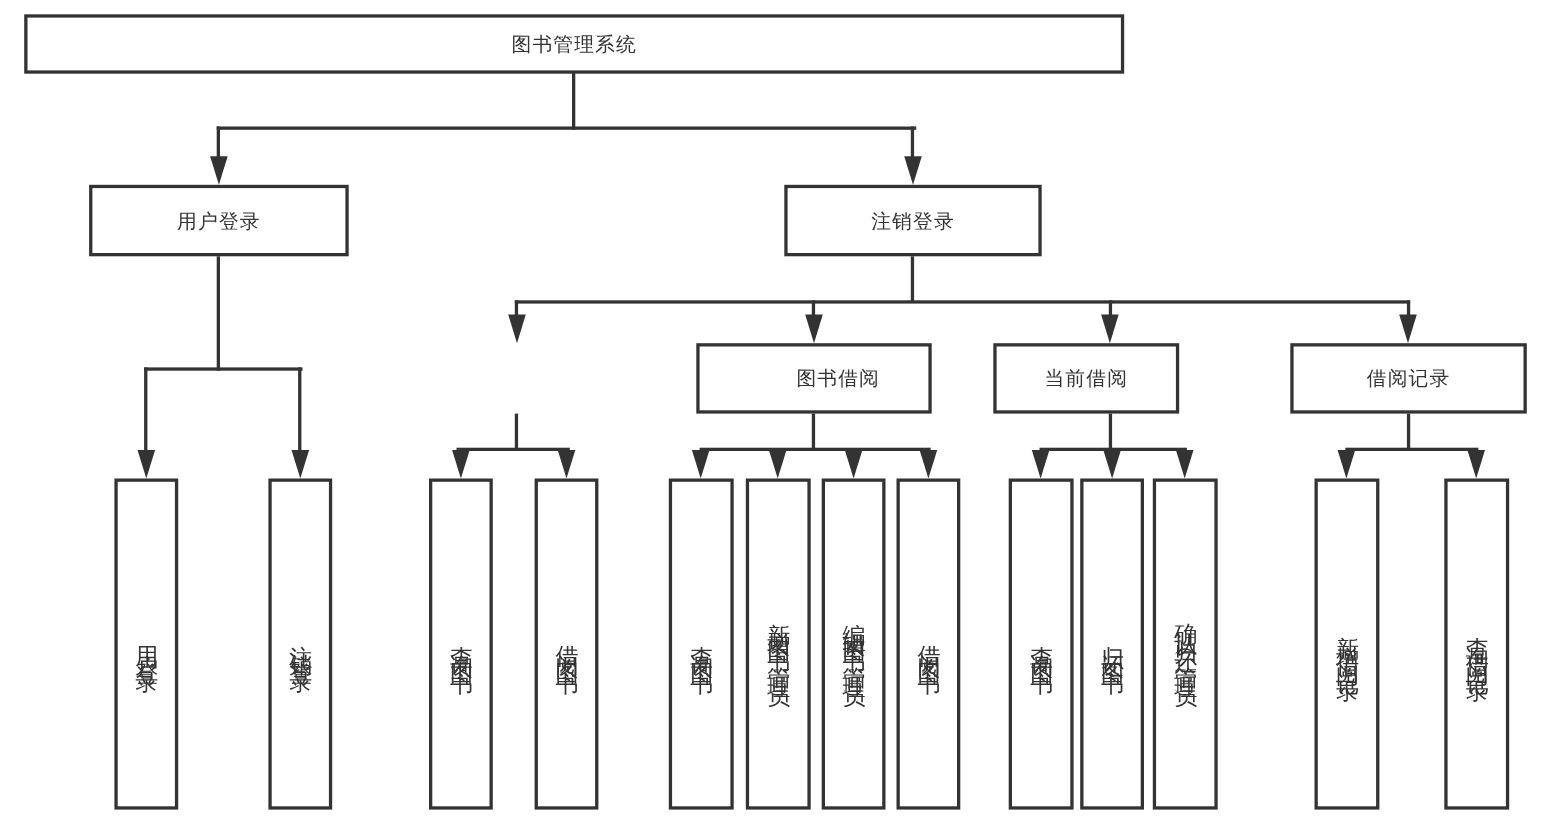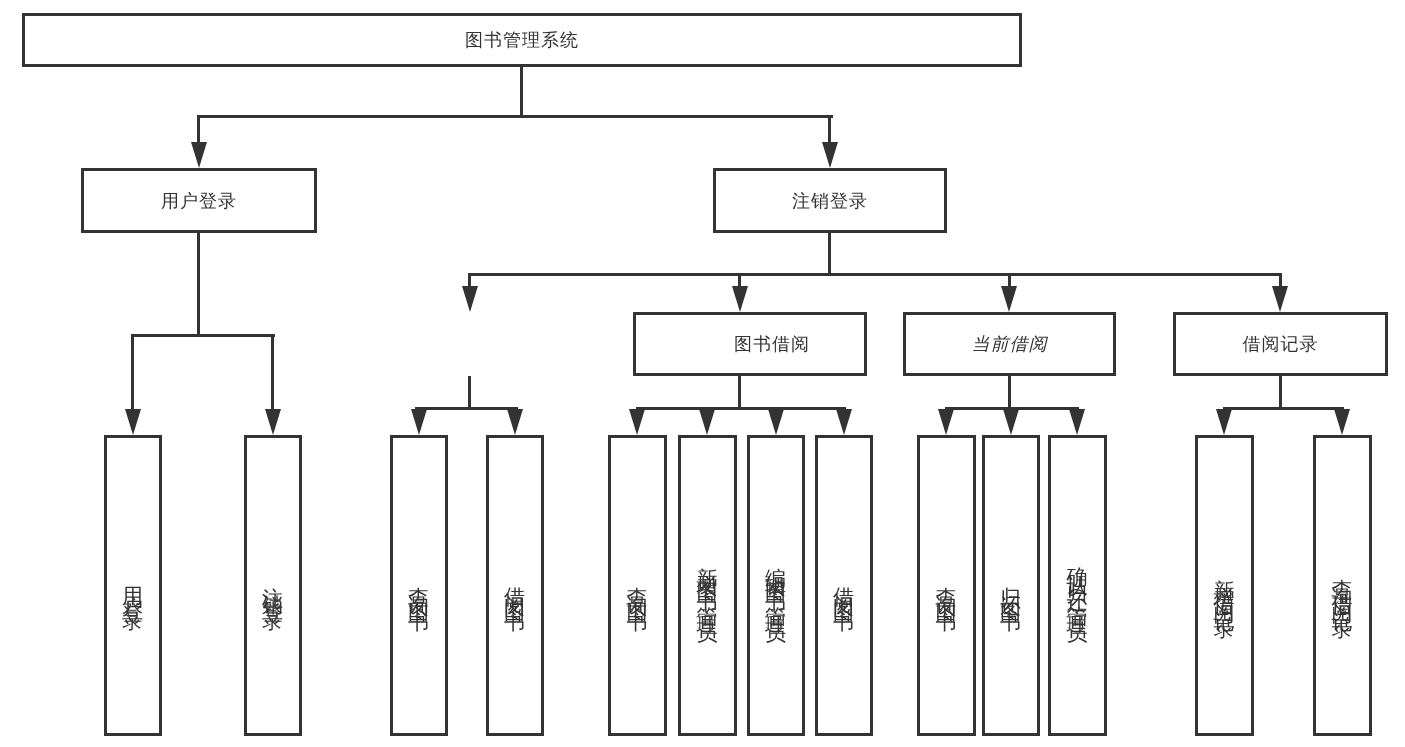--- a/index.html
+++ b/index.html
@@ -69,24 +69,24 @@
     <span>图书管理系统</span>
   </div>
 
   <div class="box" style="left:81px; top:168px; width:236px; height:65px;">
     <span>用户登录</span>
   </div>
   <div class="box" style="left:713px; top:168px; width:234px; height:65px;">
     <span>注销登录</span>
   </div>
 
-  <div class="box" style="left:633px; top:312px; width:234px; height:64px;padding-left:44px;">
+  <div class="box" style="left:633px; top:312px; width:214px; height:64px;padding-left:44px;">
     <span>图书借阅</span>
   </div>
-  <div class="box" style="left:903px; top:312px; width:213px; height:64px;font-style:italic;">
+  <div class="box" style="left:903px; top:312px; width:169px; height:64px;">
     <span>当前借阅</span>
   </div>
   <div class="box" style="left:1173px; top:312px; width:215px; height:64px;">
     <span>借阅记录</span>
   </div>
 
   <div class="box leaf" style="left:104px; top:435px; width:58px; height:301px;">
     <span class="vtext">用户登录</span>
   </div>
   <div class="box leaf" style="left:244px; top:435px; width:58px; height:301px;">

